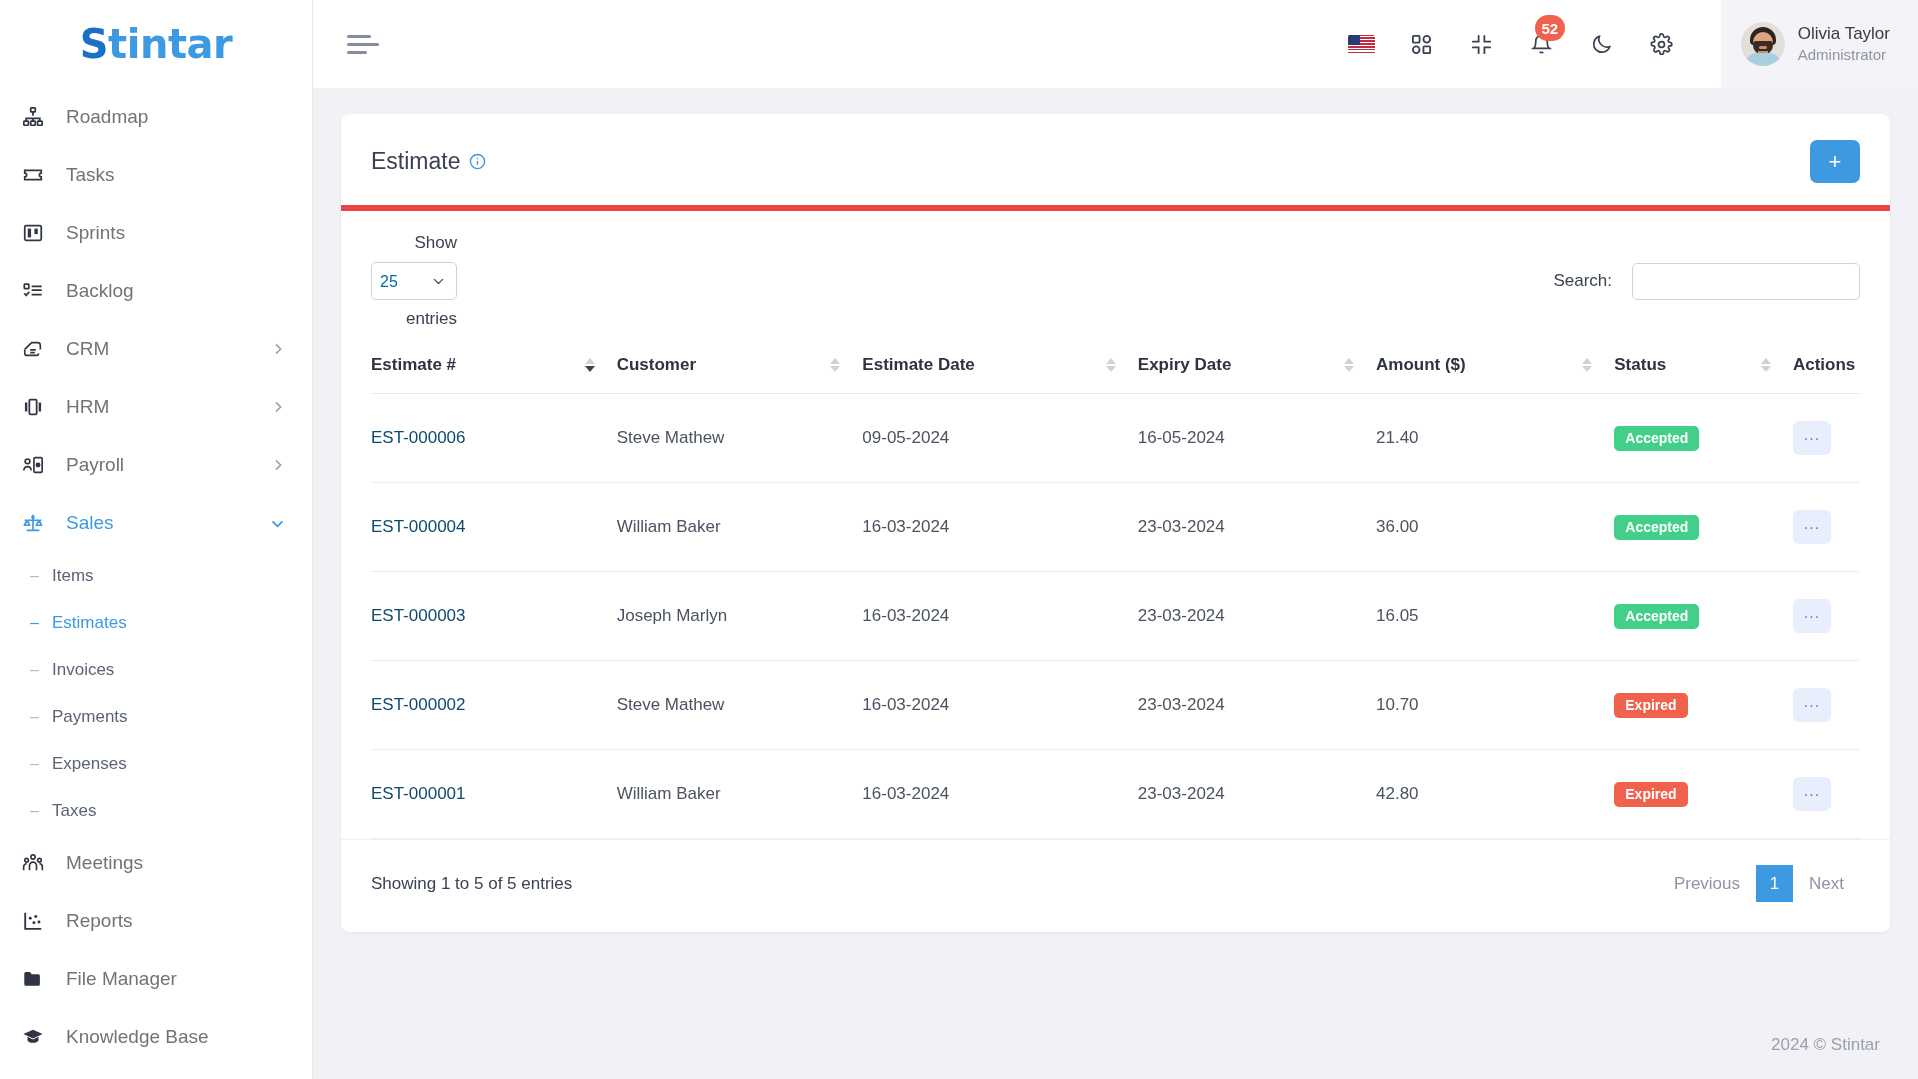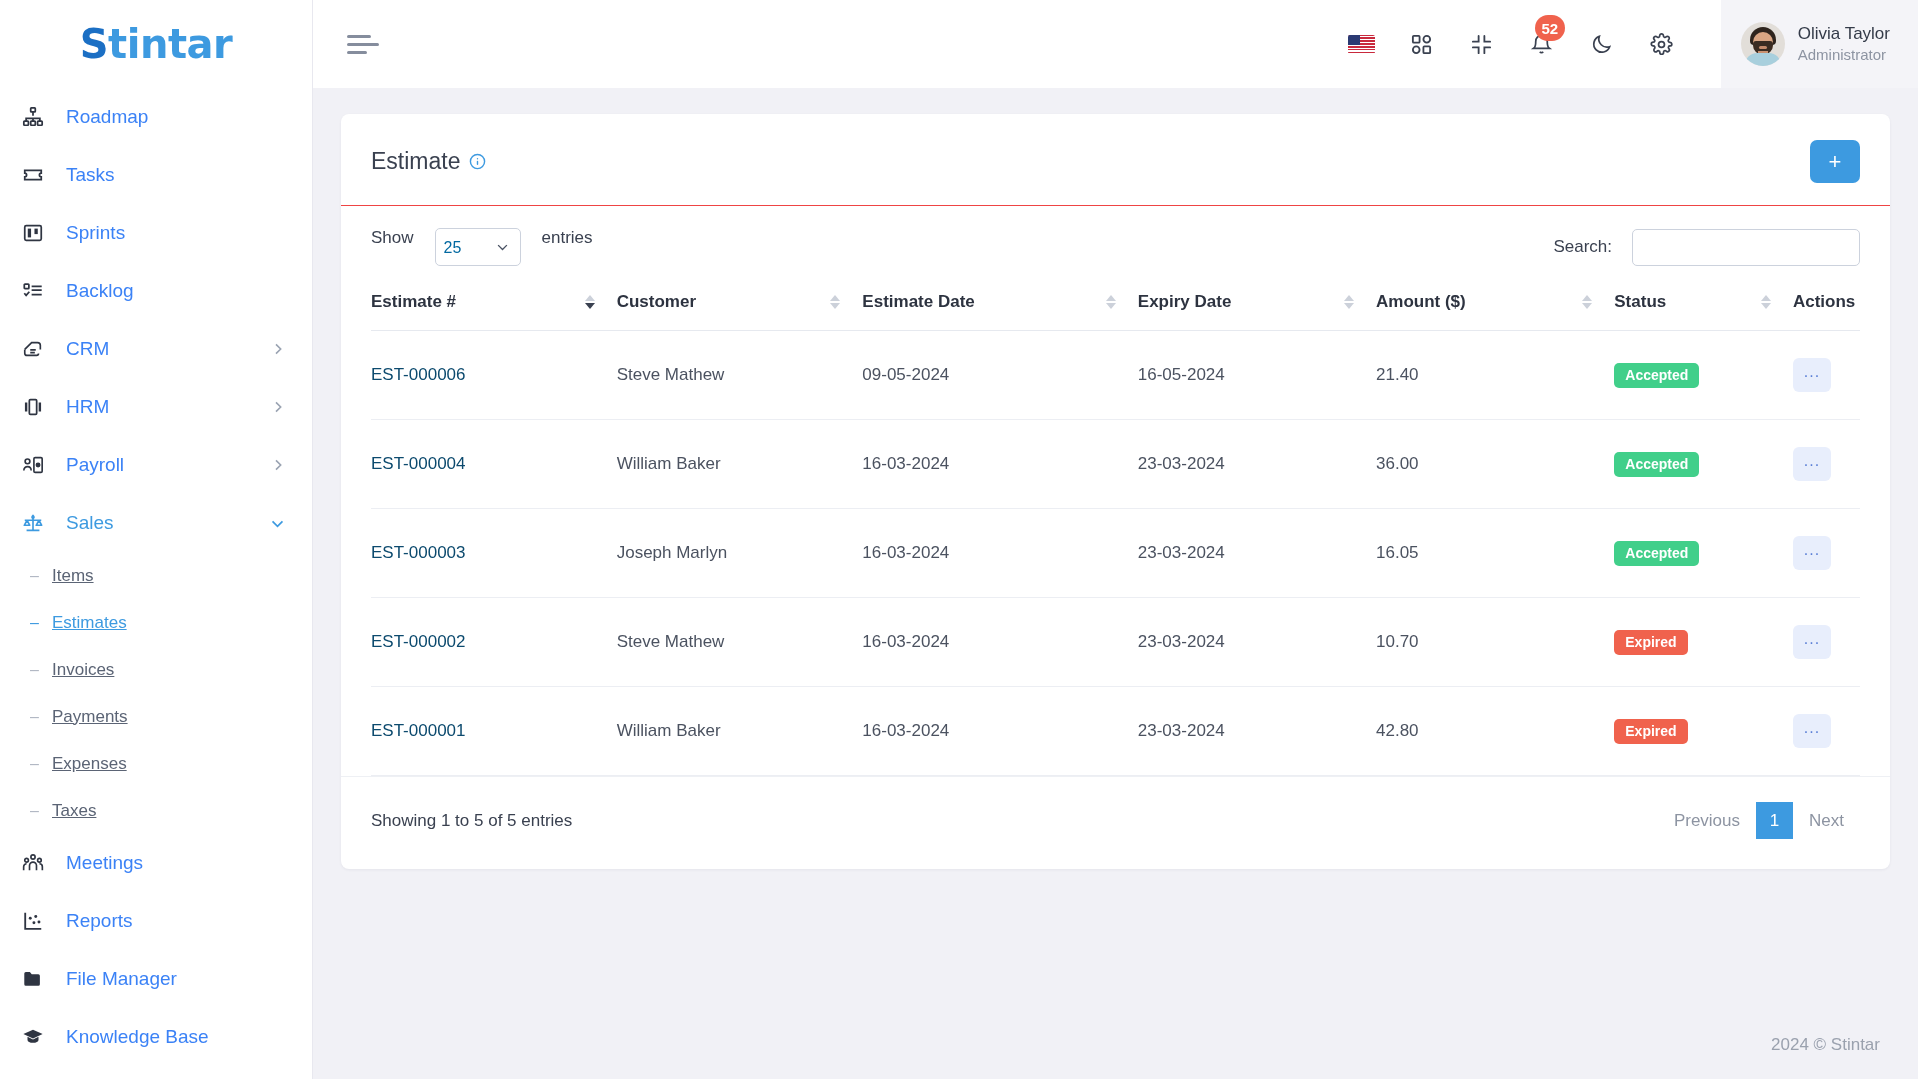--- a/index.html
+++ b/index.html
@@ -20,39 +20,39 @@
     height: 88px; display: flex; align-items: center; justify-content: center;
   }
   .brand-text {
     font-size: 40px; font-weight: 700; color: #3d9ae0; letter-spacing: -0.5px;
     font-family: "DejaVu Sans", sans-serif;
   }
   .brand-text .s1 { color: #1b6fc4; }
   .nav { padding: 0; }
   .nav-item {
     display: flex; align-items: center; height: 58px; padding: 0 26px 0 22px;
-    color: #3b82f6; font-size: 19px; cursor: pointer; position: relative;
+    color: #737373; font-size: 19px; cursor: pointer; position: relative;
   }
   .nav-item .ico {
     width: 32px; display: flex; align-items: center; justify-content: flex-start;
     color: #2f3542; flex: 0 0 32px;
   }
   .nav-item .lbl { margin-left: 12px; flex: 1; }
   .nav-item .chev { color: #9aa3b2; display: flex; align-items: center; }
   .nav-item.active { color: #3d9ae0; }
   .nav-item.active .ico { color: #3d9ae0; }
   .nav-item.active .chev { color: #3d9ae0; }
   .sub-item {
     display: flex; align-items: center; height: 47px; padding-left: 30px;
     font-size: 17px; color: #5b6475; cursor: pointer;
   }
   .sub-item .dash {
     width: 22px; color: #b0b7c3; font-size: 16px; text-align: left; flex: 0 0 22px;
   }
-  .sub-item .slbl { margin-left: 0px; text-decoration: underline; }
+  .sub-item .slbl { margin-left: 0px; }
   .sub-item.active { color: #3d9ae0; }
   .sub-item.active .dash { color: #3d9ae0; }
 
   
   .right { flex: 1; display: flex; flex-direction: column; height: 1079px; background: #f1f1f6; }
 
   .topbar {
     height: 88px; background: #ffffff; display: flex; align-items: center;
     flex: 0 0 88px; position: relative; gap: 14px;
   }
@@ -99,38 +99,38 @@
   .prole { font-size: 15px; color: #8d94a2; line-height: 1.3; }
 
   
   .content { flex: 1; padding: 26px 28px 0 28px; overflow: hidden; }
   .card {
     background: #fff; border-radius: 8px; box-shadow: 0 1px 3px rgba(30,40,70,0.06);
     width: 100%;
   }
   .card-head {
     display: flex; align-items: center; padding: 26px 30px 22px 30px;
-    border-bottom: 1px solid #ef4444;
+    border-bottom: 6px solid #ef4444;
   }
   .card-title { font-size: 23px; color: #3a4150; font-weight: 400; }
   .info-icon {
     display: inline-flex; align-items: center; margin-left: 9px; color: #3d9ae0;
     cursor: pointer; vertical-align: middle;
   }
   .head-spacer { flex: 1; }
   .add-btn {
     width: 50px; height: 43px; background: #3d9ae0; border: none; border-radius: 7px;
     color: #fff; font-size: 22px; cursor: pointer; display: flex;
     align-items: center; justify-content: center; line-height: 1;
   }
 
   .table-controls {
     display: flex; align-items: center; padding: 22px 30px 8px 30px;
   }
-  .show-group { display: flex; align-items: flex-start; gap: 21px; font-size: 17px; color: #3a4150; }
+  .show-group { display: flex; align-items: flex-end; gap: 9px; font-size: 17px; color: #3a4150; flex-direction: column; }
   .show-select {
     width: 86px; height: 38px; border: 1px solid #ccd2dd; border-radius: 5px;
     font-size: 16px; color: #0369a1; padding: 0 8px; background: #fff;
     appearance: none; cursor: pointer; font-family: "Liberation Sans", sans-serif;
     position: relative;
   }
   .sel-wrap { position: relative; display: inline-block; }
   .sel-wrap .caret {
     position: absolute; right: 11px; top: 50%; transform: translateY(-50%);
     pointer-events: none; color: #4a5263; display: flex;

